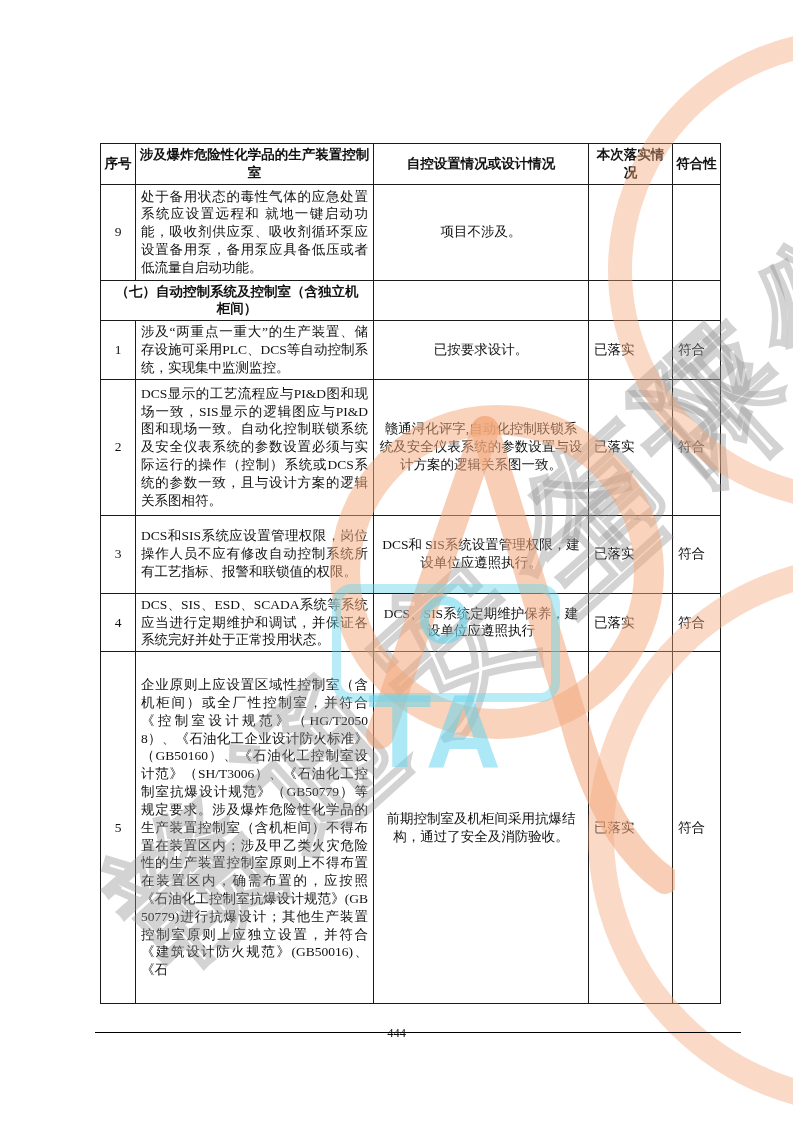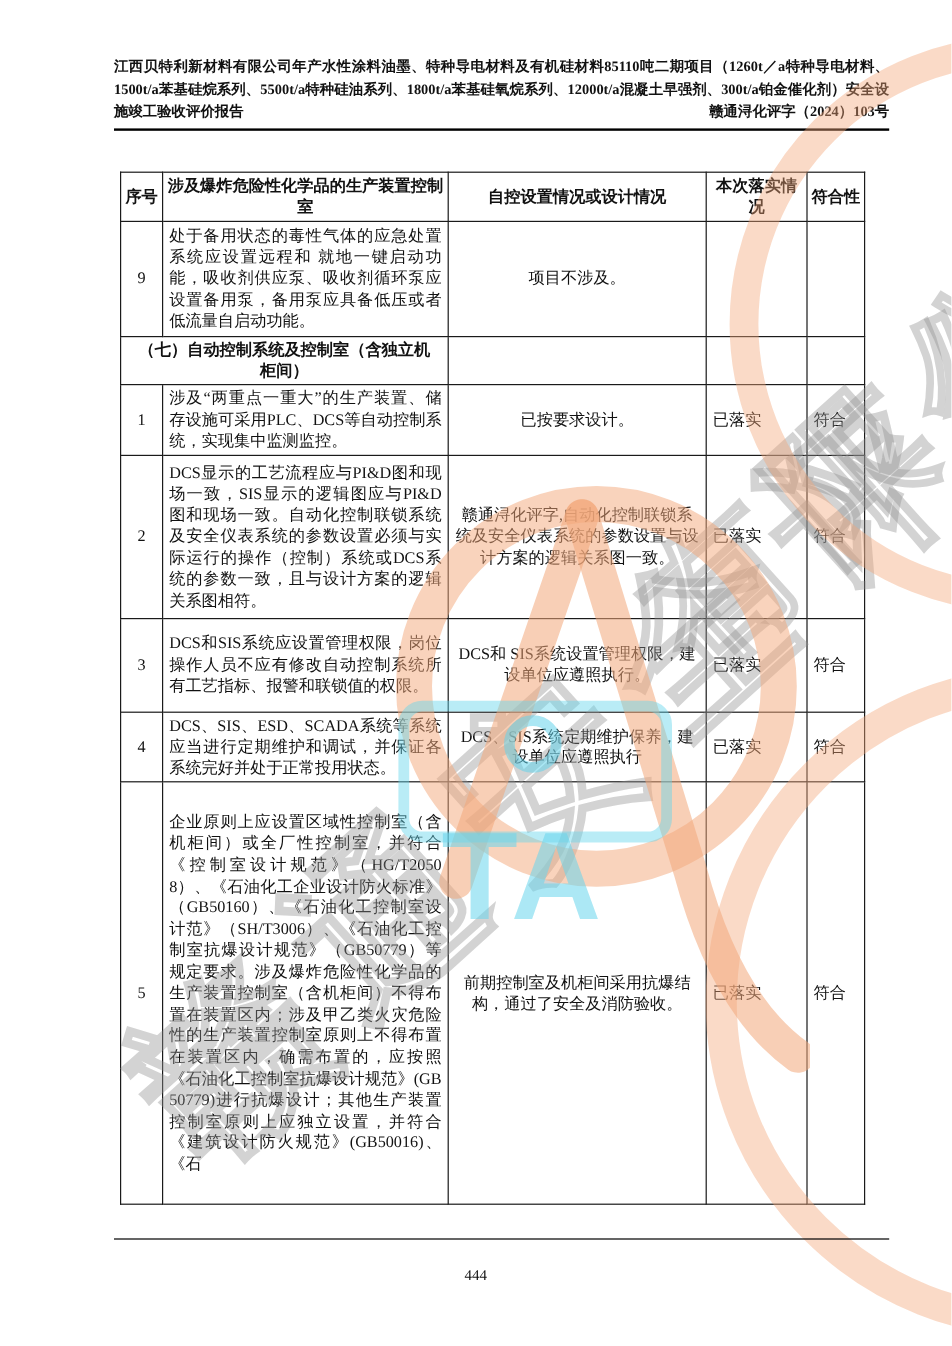--- a/index.html
+++ b/index.html
@@ -30,21 +30,21 @@
   td.c-no{text-align:center;}
   td.c-clause{text-align:justify;}
   td.c-status{text-align:center;}
   td.c-status.center{text-align:center;}
   td.c-impl,td.c-conf{}
   tr.section-row td.section{
     font-weight:700;text-align:center;padding:2px 10px;
   }
   
   .footer-rule{position:absolute;left:95px;top:1032px;width:646px;border-top:1.6px solid #000;}
-  .page-number{position:absolute;left:0;top:1056px;width:793px;text-align:center;font-size:12.5px;}
+  .page-number{position:absolute;left:0;top:1026px;width:793px;text-align:center;font-size:12.5px;}
   
   .wm{position:absolute;pointer-events:none;}
   .wm-ring{
     left:330px;top:405px;width:334px;height:334px;border-radius:50%;
     border:30px solid rgba(243,168,122,0.50);box-sizing:border-box;
   }
   .wm-arc-tr{
     left:608px;top:30px;width:480px;height:480px;border-radius:50%;
     border:24px solid rgba(243,168,122,0.42);box-sizing:border-box;
   }
@@ -72,24 +72,20 @@
     left:368px;top:648px;font-size:104px;font-weight:700;
     font-family:"Liberation Sans","DejaVu Sans",sans-serif;
     color:rgba(104,214,236,0.55);letter-spacing:2px;margin-top:24px;
   }
 </style>
 </head>
 <body>
 
 <div class="page">
 
-  <div class="doc-header">
-    <span>江西贝特利新材料有限公司年产水性涂料油墨、特种导电材料及有机硅材料85110吨二期项目（1260t／a特种导电材料、1500t/a苯基硅烷系列、5500t/a特种硅油系列、1800t/a苯基硅氧烷系列、12000t/a混凝土早强剂、300t/a铂金催化剂）安全设施竣工验收评价报告</span>
-    <span class="doc-number">赣通浔化评字（2024）103号</span>
-  </div>
 
   <table class="main">
     <colgroup>
       <col style="width:35px">
         <col style="width:238px">
         <col style="width:215px">
         <col style="width:84px">
         <col style="width:48px">
     </colgroup>
     <thead>

